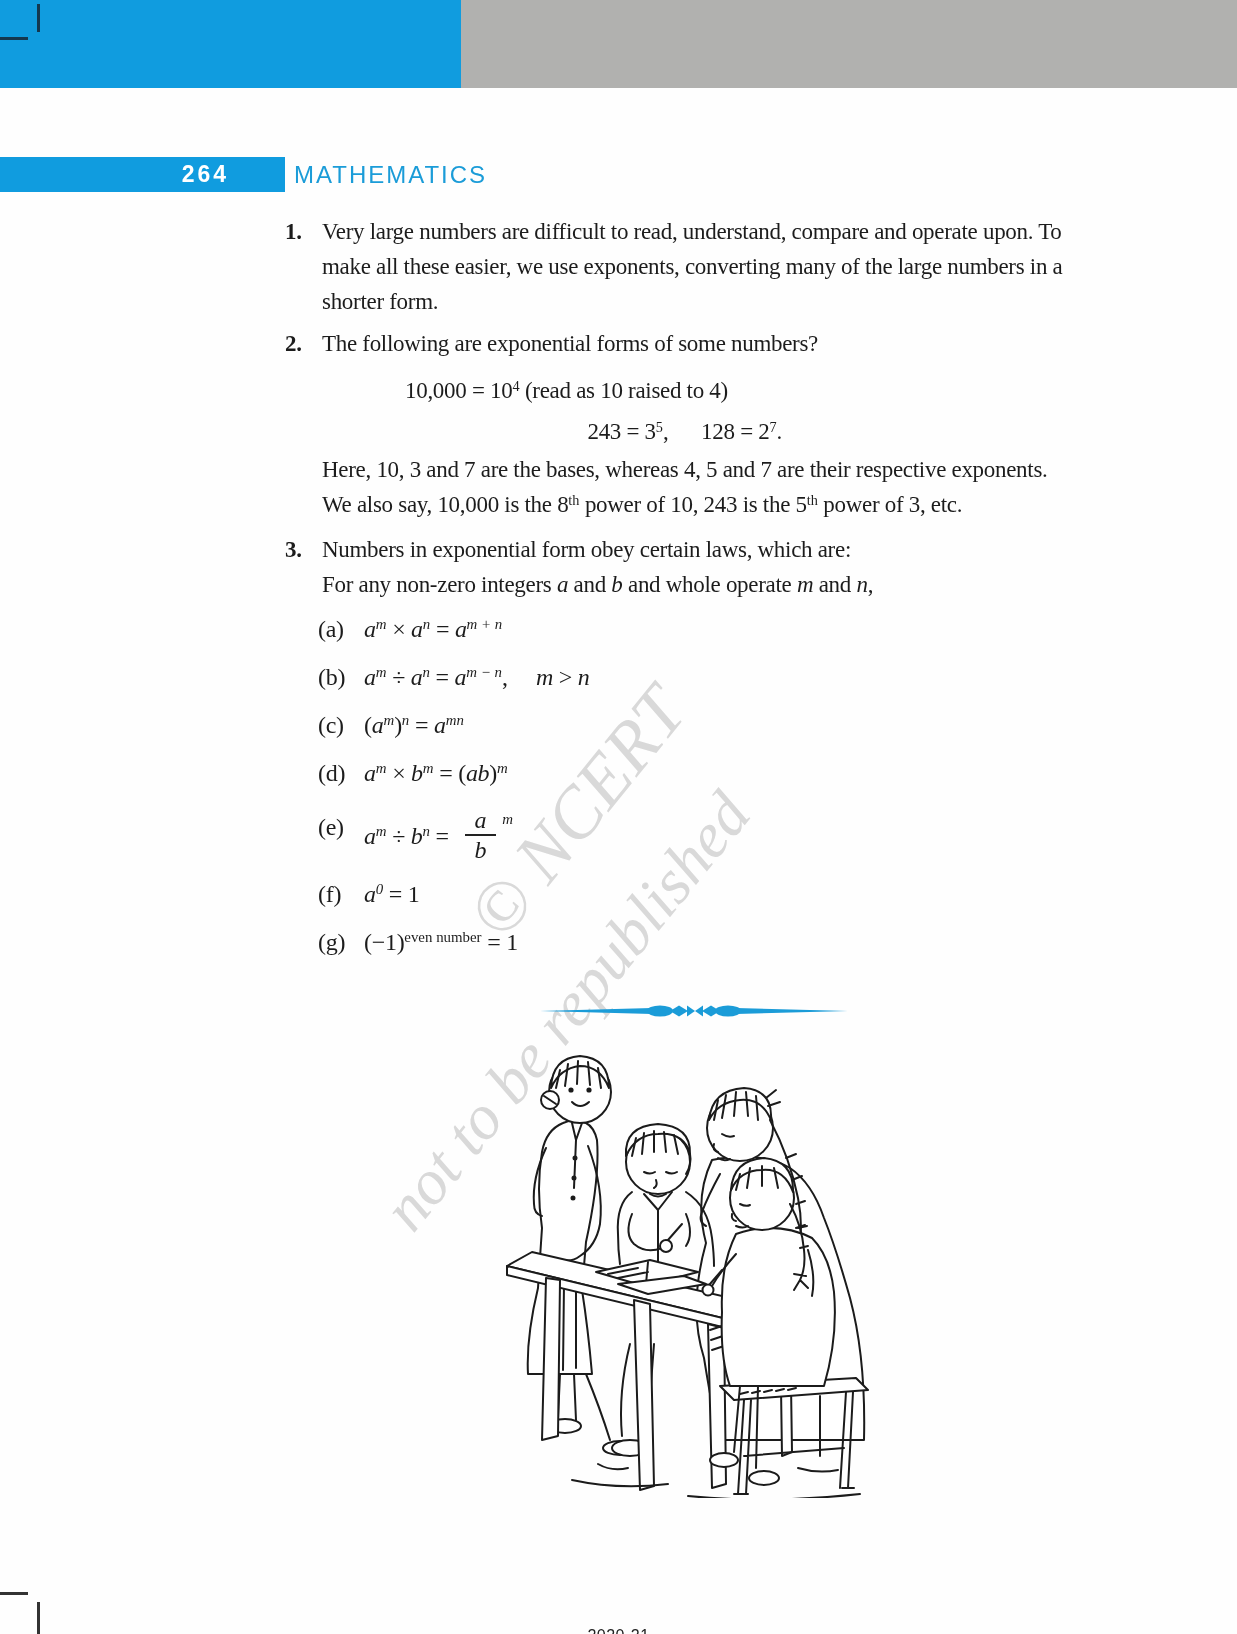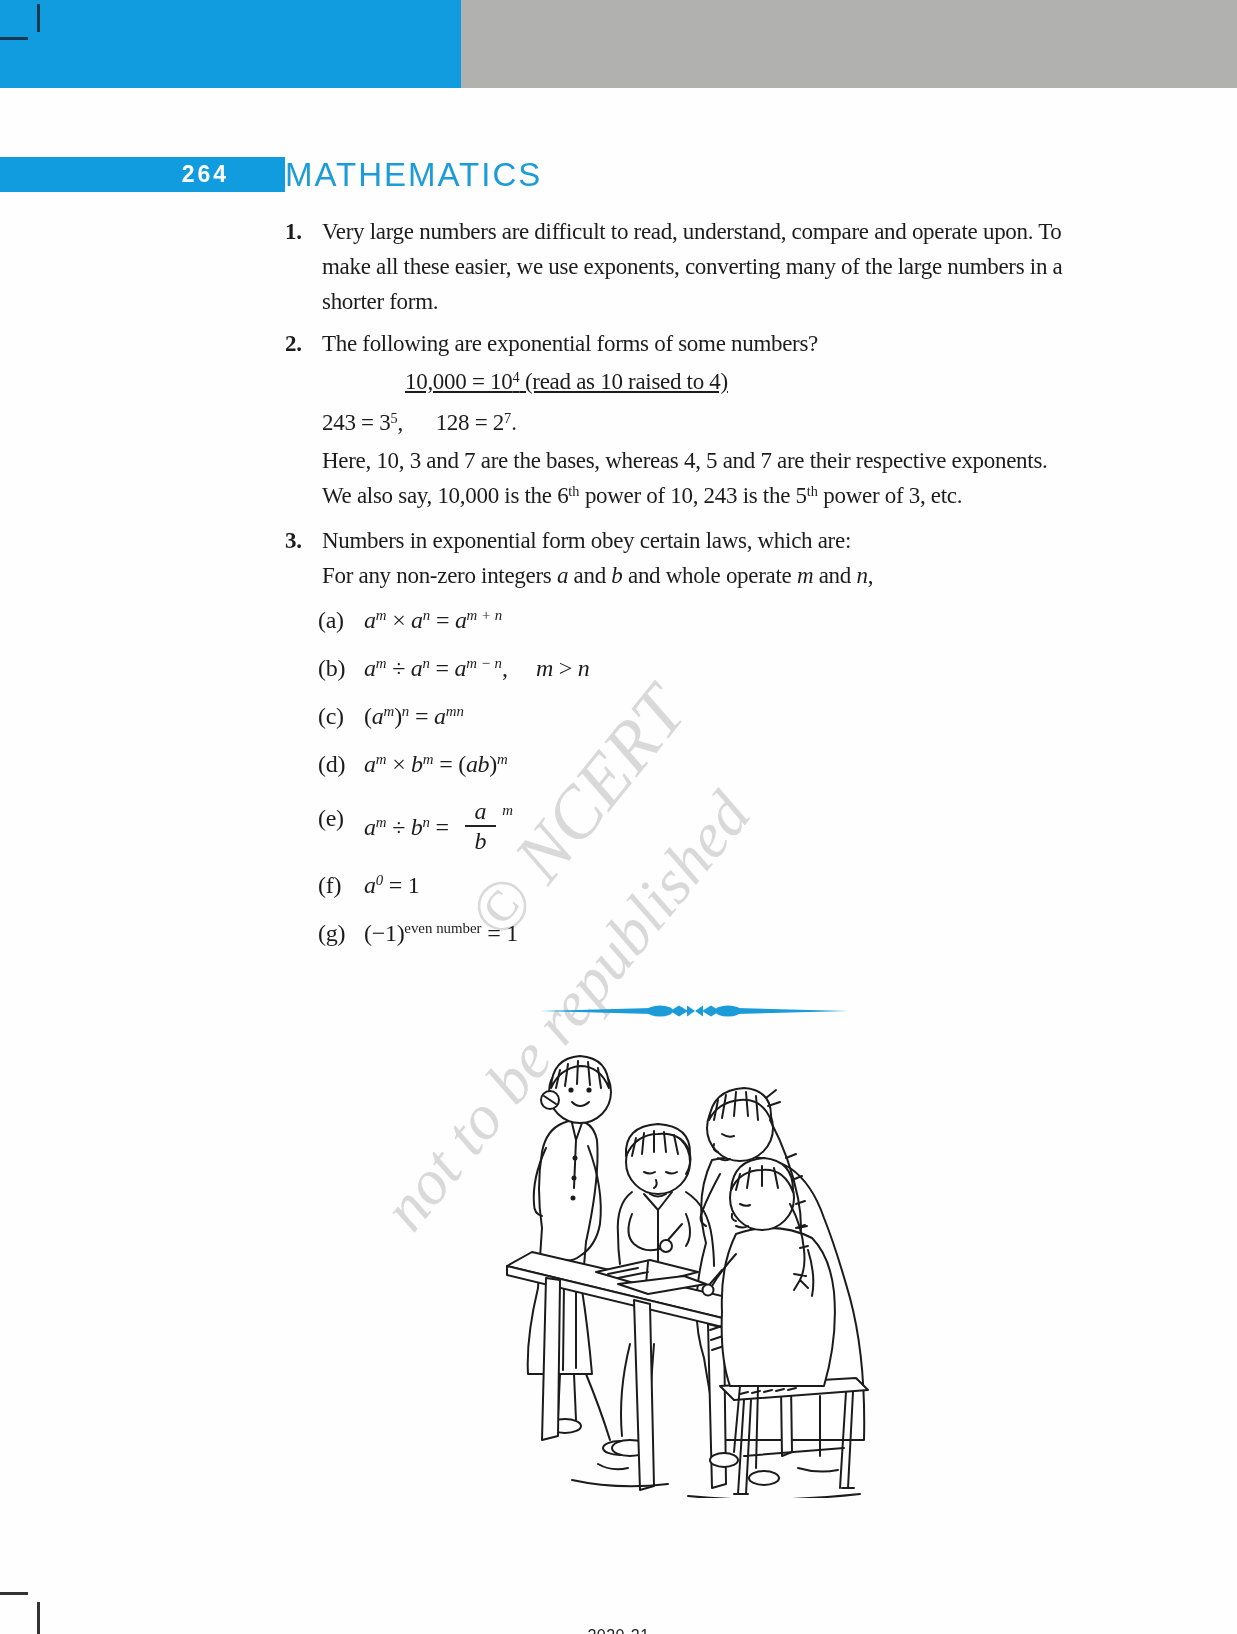--- a/index.html
+++ b/index.html
@@ -17,39 +17,39 @@
   .crop-tl-v{left:37px;top:4px;width:3px;height:28px;}
   .crop-tl-h{left:0;top:37px;width:28px;height:3px;}
   .crop-bl-h{left:0;top:1592px;width:28px;height:3px;background:#333;}
   .crop-bl-v{left:37px;top:1602px;width:3px;height:32px;background:#333;}
 
   
   .pagehead{position:absolute;left:0;top:160px;height:29px;display:flex;align-items:center;z-index:2;}
   .numbox{width:285px;height:35px;background:var(--blue);color:#fff;box-sizing:border-box;
           font-family:"Liberation Sans",sans-serif;font-weight:bold;font-size:23px;letter-spacing:3px;
           display:flex;align-items:center;justify-content:flex-end;padding-right:56px;}
-  .subject{color:var(--blue2);font-family:"Liberation Sans",sans-serif;
-           font-size:33px;letter-spacing:2px;}
+  .subject{margin-left:9px;color:var(--blue2);font-family:"Liberation Sans",sans-serif;
+           font-size:24px;letter-spacing:2px;}
 
   
   .wm{position:absolute;color:#d9d9d9;font-style:italic;white-space:nowrap;
       transform-origin:0 0;transform:rotate(-51deg);z-index:0;}
   .wm1{left:452px;top:902px;font-size:72px;}
   .wm2{left:368px;top:1198px;font-size:64px;}
 
   
   .content{position:absolute;left:285px;top:214px;width:820px;z-index:1;
            font-size:23px;letter-spacing:-0.3px;line-height:35px;}
   .title{text-align:center;font-variant:small-caps;font-weight:bold;color:var(--blue2);
          font-size:33px;letter-spacing:1px;line-height:42px;margin:0 60px 20px 0;}
   .item{display:flex;margin-bottom:7px;}
   .inum{width:37px;font-weight:bold;flex-shrink:0;}
   .line{white-space:nowrap;}
-  .ind83{margin-left:83px;margin-top:3px;text-decoration:underline;}
-  .ind118{margin-top:3px;}
+  .ind83{margin-left:83px;margin-top:12px;}
+  .ind118{margin-top:3px;text-align:center;}
   .lawrow{display:flex;white-space:nowrap;margin:10px 0 0 33px;font-size:24px;}
   .lawrow.tall{margin-top:16px;margin-bottom:8px;}
   .lab{width:46px;flex-shrink:0;}
 
   
   .mi{font-style:italic;}
   .sp{font-size:0.62em;position:relative;top:-0.52em;letter-spacing:0;}
   .fsp{font-size:0.62em;position:relative;top:-1.35em;font-style:italic;padding-left:4px;}
   .frac{display:inline-block;vertical-align:middle;text-align:center;font-style:italic;
         margin:0 2px 0 10px;position:relative;top:-3px;line-height:1.1;}
@@ -97,21 +97,21 @@
       </div>
     </div>
 
     <div class="item">
       <span class="inum">2.</span>
       <div>
         <div class="line">The following are exponential forms of some numbers?</div>
         <div class="line ind83"><span>10,000 = 10</span><span class="sp">4</span><span> (read as 10 raised to 4)</span></div>
         <div class="line ind118"><span>243 = 3</span><span class="sp">5</span><span>,&nbsp;&nbsp;&nbsp;&nbsp;&nbsp;&nbsp;128 = 2</span><span class="sp">7</span><span>.</span></div>
         <div class="line">Here, 10, 3 and 7 are the bases, whereas 4, 5 and 7 are their respective exponents.</div>
-        <div class="line"><span>We also say, 10,000 is the 6</span><span class="sp">th</span><span> power of 10, 243 is the 5</span><span class="sp">th</span><span> power of 3, etc.</span></div>
+        <div class="line"><span>We also say, 10,000 is the 8</span><span class="sp">th</span><span> power of 10, 243 is the 5</span><span class="sp">th</span><span> power of 3, etc.</span></div>
       </div>
     </div>
 
     <div class="item">
       <span class="inum">3.</span>
       <div>
         <div class="line">Numbers in exponential form obey certain laws, which are:</div>
         <div class="line"><span>For any non-zero integers </span><span class="mi">a</span><span> and </span><span class="mi">b</span><span> and whole operate </span><span class="mi">m</span><span> and </span><span class="mi">n</span><span>,</span></div>
       </div>
     </div>

